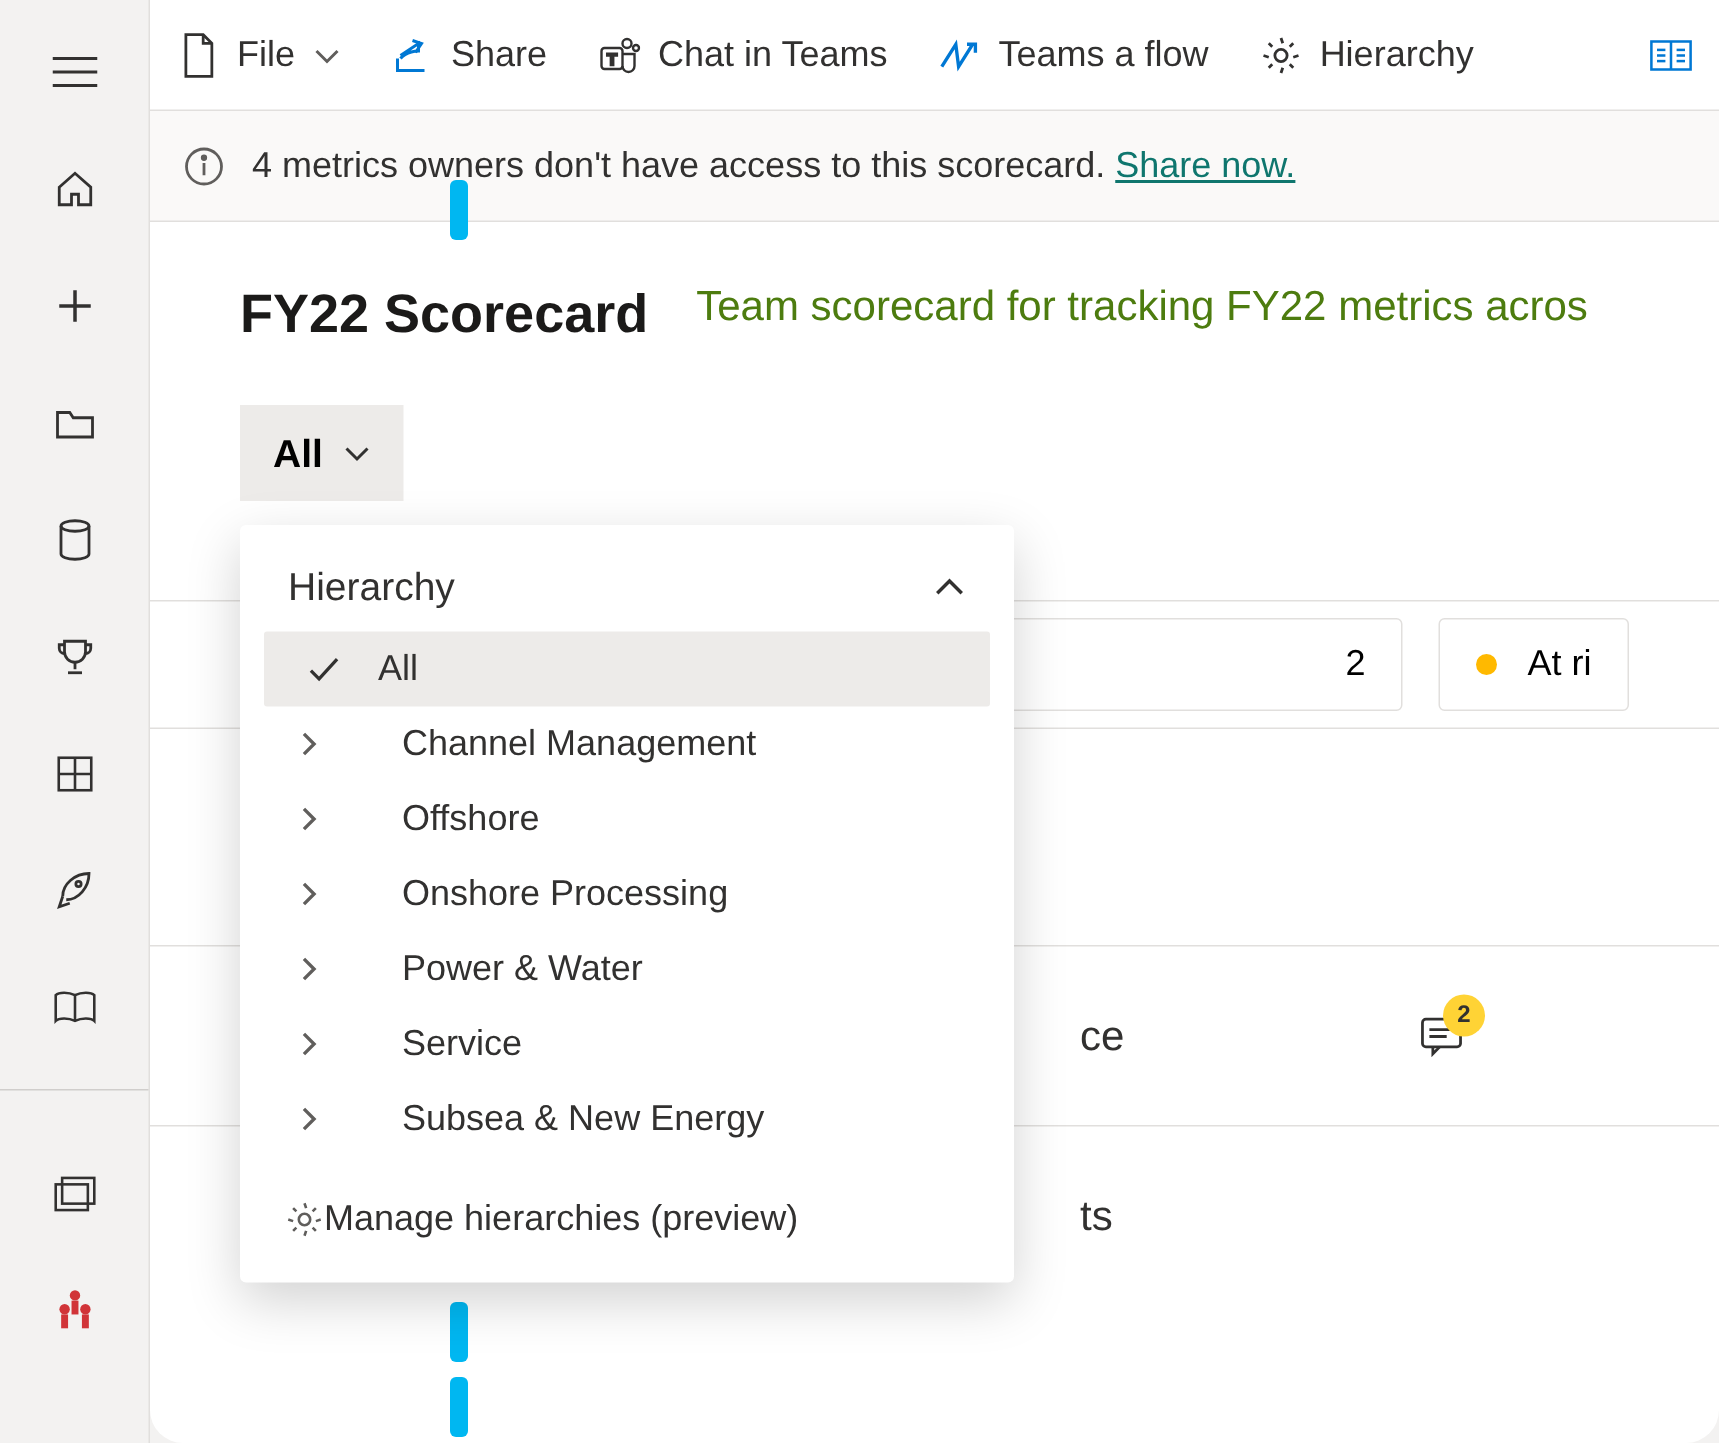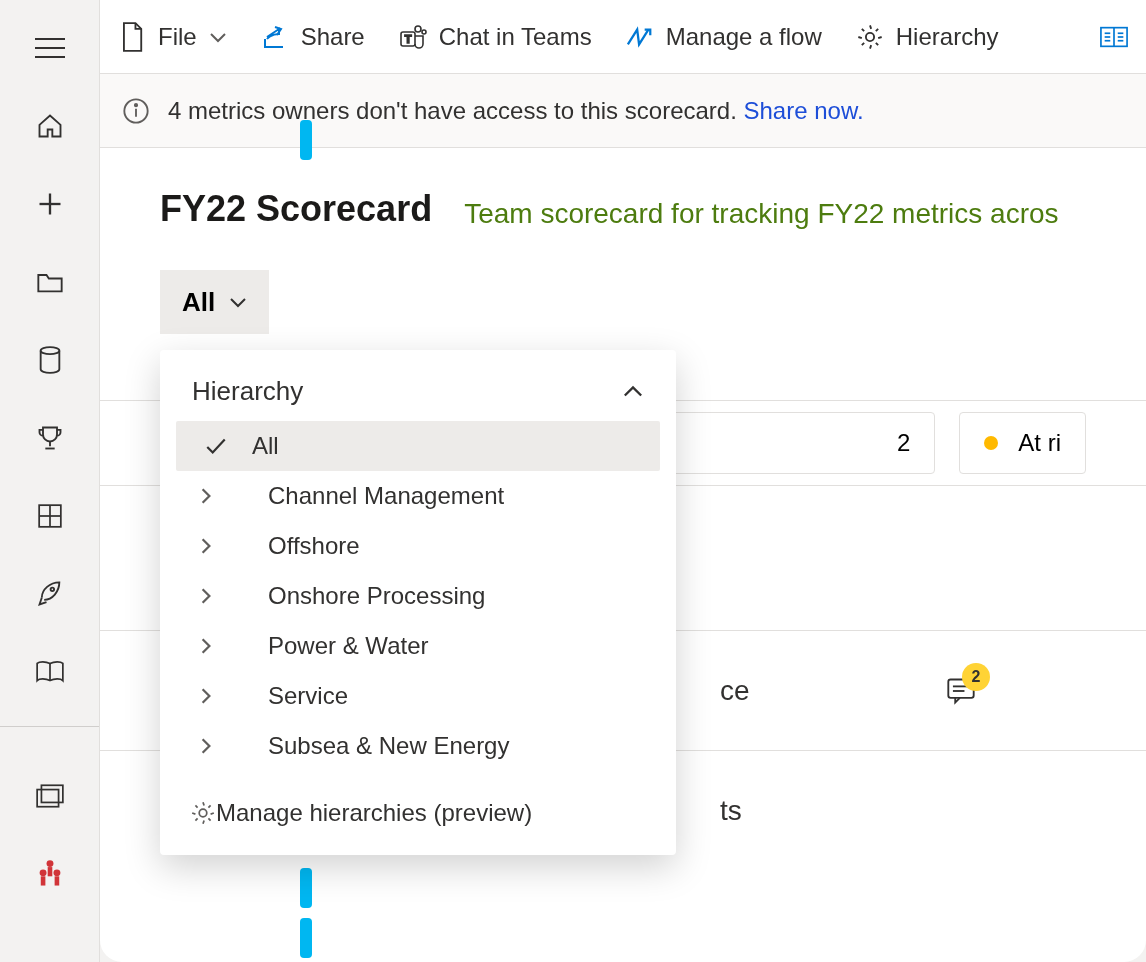--- a/index.html
+++ b/index.html
@@ -23,24 +23,24 @@
     height: 74px; border-bottom: 1px solid #e1dfdd; display: flex; align-items: center; padding: 0 18px; gap: 34px;
     background: #fff;
   }
   .toolbar .tb-item { display: flex; align-items: center; gap: 12px; cursor: pointer; color: #323130; font-size: 24px; }
   .toolbar .tb-icon { width: 28px; height: 28px; display:flex; align-items:center; justify-content:center; }
 
   .notice-bar {
     height: 74px; border-bottom: 1px solid #e1dfdd; display:flex; align-items:center; padding: 0 22px; gap: 18px;
     background: #faf9f8; color: #323130; font-size: 24px;
   }
-  .notice-bar a { color: #1d4ed8; cursor: pointer; }
+  .notice-bar a { color: #0f766e; text-decoration: underline; cursor: pointer; }
 
   .content { padding: 40px 60px 0 60px; position: relative; }
-  .title-row { display:flex; align-items:flex-end; gap: 32px; }
+  .title-row { display:flex; align-items:flex-start; gap: 32px; }
   .title { font-size: 36px; font-weight: 600; color: #1b1a19; }
   .subtitle { font-size: 28px; color: #4d7c0f; white-space: nowrap; }
 
   .filter-pill {
     margin-top: 40px; display:inline-flex; align-items:center; gap: 14px;
     height: 64px; padding: 0 22px; background: #edebe9; font-size: 26px; font-weight:600; cursor:pointer;
   }
 
   .status-row {
     position:absolute; top:400px; left:100px; right:0; height:86px; border-top:1px solid #e1dfdd; border-bottom:1px solid #e1dfdd;
@@ -193,21 +193,21 @@
       </span>
       <span>Chat in Teams</span>
     </div>
     <div class="tb-item">
       <span class="tb-icon">
         <svg width="32" height="26" viewBox="0 0 30 24" fill="none" stroke="#0078d4" stroke-width="2.4">
             <polyline points="2,20 12,4 14,20 24,4"></polyline>
             <polyline points="20,4 26,4 26,10"></polyline>
           </svg>
       </span>
-      <span>Manage a flow</span>
+      <span>Teams a flow</span>
     </div>
     <div class="tb-item">
       <span class="tb-icon">
         <svg width="28" height="28" viewBox="0 0 24 24" fill="none" stroke="#323130" stroke-width="1.6">
             <circle cx="12" cy="12" r="3.5"></circle>
             <path d="M12 2 L13 5 M12 22 L13 19 M2 12 L5 13 M22 12 L19 13 M5 5 L7 7 M19 19 L17 17 M5 19 L7 17 M19 5 L17 7"></path>
           </svg>
       </span>
       <span>Hierarchy</span>
     </div>

